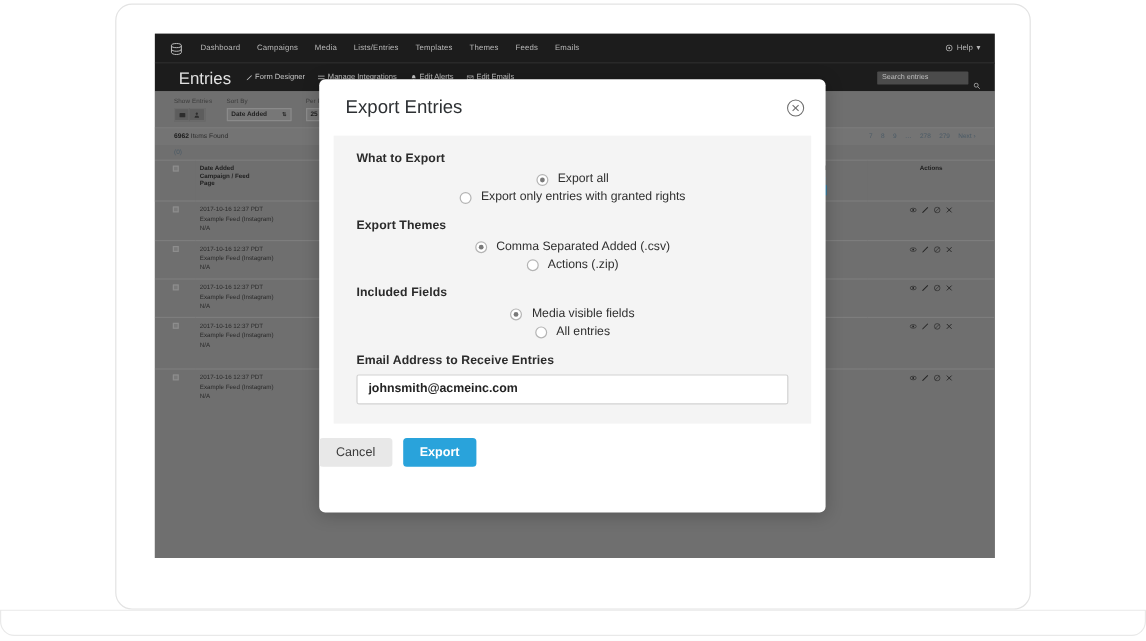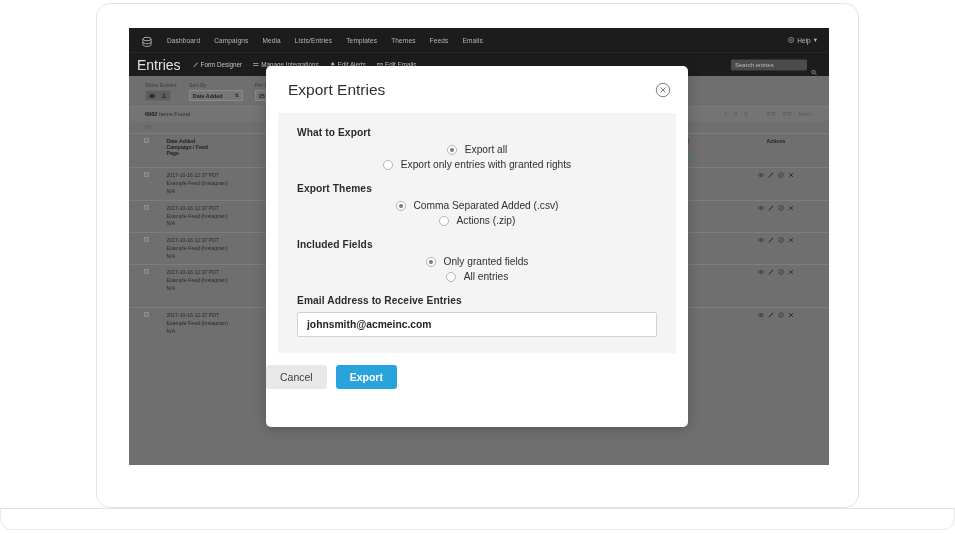--- a/index.html
+++ b/index.html
@@ -59,21 +59,21 @@
     display: flex; align-items: center; gap: 3px;
     color: #b9b9b9; font-size: 6.5px;
   }
   .help-icon { width: 6px; height: 6px; }
 
   
   .subbar {
     height: 24px;
     background: #1c1c1c;
     display: flex; align-items: center;
-    padding: 0 8px;
+    padding: 0 20px;
     position: relative;
     border-top: 1px solid #262626;
   }
   .page-title { color: #e2e2e2; font-size: 14px; font-weight: 400; margin-right: 12px; }
   .subbar-actions { display: flex; align-items: center; gap: 11px; }
   .subbar-action {
     color: #c4c4c4; font-size: 6.3px; display: flex; align-items: center; gap: 2.5px;
     white-space: nowrap;
   }
   .mini-icon { width: 5.5px; height: 5.5px; display:inline-block; }
@@ -606,21 +606,21 @@
         <div class="opt">
           <span class="radio"></span>
           <span class="opt-label">Actions (.zip)</span>
         </div>
       </div>
 
       <div class="grp">
         <div class="grp-title">Included Fields</div>
         <div class="opt">
           <span class="radio on"></span>
-          <span class="opt-label">Only granted fields</span>
+          <span class="opt-label">Media visible fields</span>
         </div>
         <div class="opt">
           <span class="radio"></span>
           <span class="opt-label">All entries</span>
         </div>
       </div>
 
       <div class="grp">
         <div class="grp-title">Email Address to Receive Entries</div>
         <input class="email-input" type="text" value="johnsmith@acmeinc.com" style="">

